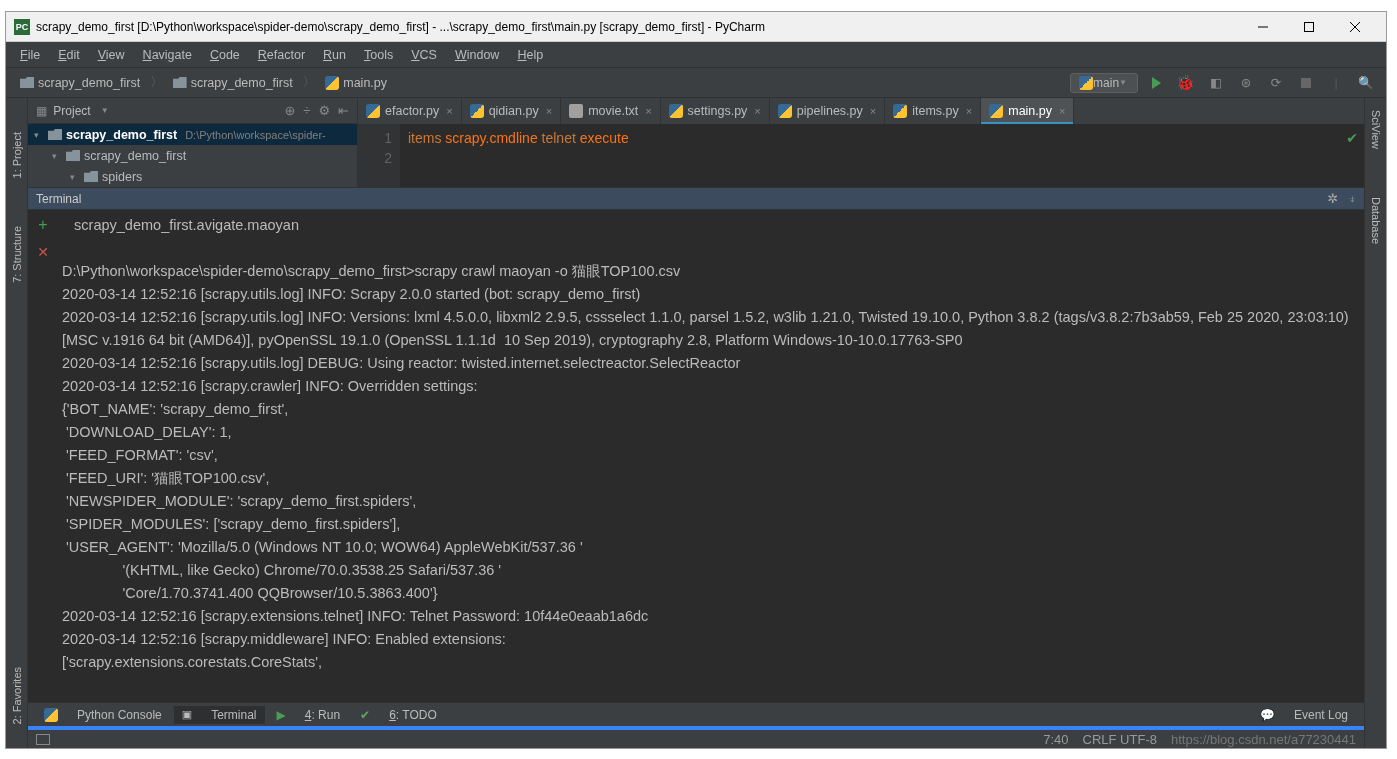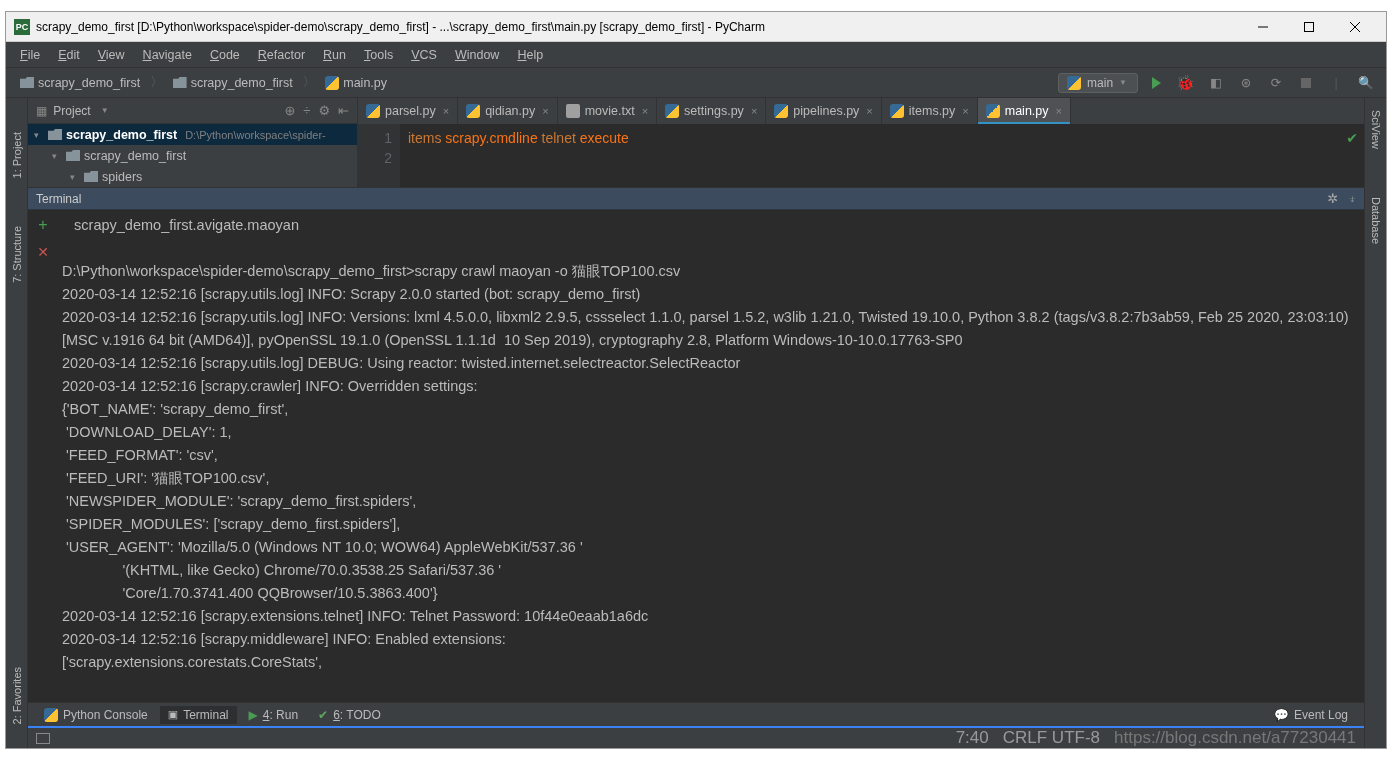--- a/index.html
+++ b/index.html
@@ -13,21 +13,21 @@
 .menu-bar { height: 26px; background: #3c3f41; display: flex; align-items: center; padding: 0 6px; gap: 2px; color: #bbb; font-size: 12.5px; border-bottom: 1px solid #323232; }
 .menu-bar .menu-item { padding: 3px 8px; cursor: pointer; }
 .menu-bar .menu-item u { text-decoration: underline; }
 .nav-bar { height: 30px; background: #3c3f41; display: flex; align-items: center; padding: 0 8px; color: #bbb; font-size: 12.5px; border-bottom: 1px solid #323232; }
 .breadcrumb { display: flex; align-items: center; gap: 4px; }
 .breadcrumb .bc-item { display: flex; align-items: center; gap: 4px; padding: 2px 6px; }
 .breadcrumb .sep { color: #666; }
 .folder-icon { width: 14px; height: 11px; background: #87939a; clip-path: polygon(0 15%, 40% 15%, 50% 0, 100% 0, 100% 100%, 0 100%); }
 .py-icon { width: 14px; height: 14px; background: linear-gradient(135deg, #366a96 50%, #ffc331 50%); border-radius: 3px; }
 .nav-right { margin-left: auto; display: flex; align-items: center; gap: 6px; }
-.run-config { background: #4c5052; border: 1px solid #5e6060; border-radius: 3px; padding: 2px 10px 2px 8px; display: flex; align-items: center; gap: 6px; color: #bbb; font-size: 12px; }
+.run-config { background: #4c5052; border: 1px solid #5e6060; border-radius: 3px; padding: 2px 10px 2px 8px; display: flex; align-items: center; color: #bbb; font-size: 12px; }
 .icon-btn { width: 24px; height: 24px; display: flex; align-items: center; justify-content: center; cursor: pointer; }
 .play-icon { width: 0; height: 0; border-left: 9px solid #499c54; border-top: 6px solid transparent; border-bottom: 6px solid transparent; }
 .bug-icon { color: #499c54; font-size: 15px; }
 .stop-icon { width: 10px; height: 10px; background: #666; }
 .main-area { flex: 1; display: flex; min-height: 0; }
 .left-gutter { width: 22px; background: #3c3f41; border-right: 1px solid #323232; display: flex; flex-direction: column; align-items: center; padding-top: 30px; gap: 40px; }
 .left-gutter .tab-vert { writing-mode: vertical-rl; transform: rotate(180deg); font-size: 11px; color: #bbb; cursor: pointer; padding: 4px 2px; }
 .right-gutter { width: 22px; background: #3c3f41; border-left: 1px solid #323232; display: flex; flex-direction: column; align-items: center; padding-top: 8px; gap: 40px; }
 .right-gutter .tab-vert { writing-mode: vertical-rl; font-size: 11px; color: #bbb; cursor: pointer; padding: 4px 2px; }
 .center-col { flex: 1; display: flex; flex-direction: column; min-width: 0; }
@@ -55,24 +55,24 @@
 .check-icon { position: absolute; right: 6px; top: 4px; color: #499c54; font-size: 14px; }
 .terminal-panel { flex: 1; background: #2b2b2b; display: flex; flex-direction: column; min-height: 0; }
 .terminal-header { height: 22px; background: #3c4b5d; display: flex; align-items: center; padding: 0 8px; color: #ccc; font-size: 12px; border-bottom: 1px solid #2a3642; }
 .terminal-header .th-icons { margin-left: auto; display: flex; gap: 10px; color: #aaa; font-size: 13px; }
 .terminal-body { flex: 1; display: flex; min-height: 0; }
 .terminal-left { width: 30px; display: flex; flex-direction: column; align-items: center; padding-top: 6px; gap: 10px; }
 .plus-icon { color: #499c54; font-size: 16px; cursor: pointer; }
 .x-icon { color: #c75450; font-size: 14px; cursor: pointer; }
 .terminal-output { flex: 1; font-family: "Consolas", monospace; font-size: 14.5px; color: #bbb; line-height: 23px; padding: 4px 4px; overflow: hidden; white-space: pre-wrap; word-break: break-all; }
 .bottom-toolbar { height: 24px; background: #3c3f41; border-top: 1px solid #323232; display: flex; align-items: center; padding: 0 8px; color: #bbb; font-size: 12px; gap: 4px; }
-.bottom-toolbar .tb-item { display: flex; align-items: center; gap: 5px; padding: 2px 8px; cursor: pointer; }
+.bottom-toolbar .tb-item { display: flex; align-items: center; gap: 19px; padding: 2px 8px; cursor: pointer; }
 .bottom-toolbar .tb-item.active { background: #2d2f30; }
 .bottom-toolbar .spacer { flex: 1; }
-.status-bar { height: 22px; background: #3c3f41; border-top: 2px solid #3b82f6; display: flex; align-items: center; padding: 0 8px; color: #999; font-size: 17px; gap: 28px; }
+.status-bar { height: 22px; background: #3c3f41; border-top: 4px solid #3b82f6; display: flex; align-items: center; padding: 0 8px; color: #999; font-size: 13px; gap: 28px; }
 .status-bar .sb-right { margin-left: auto; display: flex; gap: 14px; }
 .rect-icon { width: 14px; height: 11px; border: 1px solid #888; }
 .txt-icon { width: 14px; height: 14px; background: #a0a0a0; border-radius: 2px; }
 svg { display: block; }
 </style>
 </head>
 <body>
 
 <div class="outer-frame">
 
@@ -203,21 +203,21 @@
                 <span class="folder-icon"></span>
                 <span style="font-weight:normal">spiders</span>
               </div>
             </div>
         </div>
 
         <div class="editor-panel">
           <div class="editor-tabs" id="editor-tabs">
               <div class="editor-tab">
                 <span class="py-icon"></span>
-                <span>parsel.py</span>
+                <span>efactor.py</span>
                 <span class="close-x">×</span>
               </div>
               <div class="editor-tab">
                 <span class="py-icon"></span>
                 <span>qidian.py</span>
                 <span class="close-x">×</span>
               </div>
               <div class="editor-tab">
                 <span class="txt-icon"></span>
                 <span>movie.txt</span>

